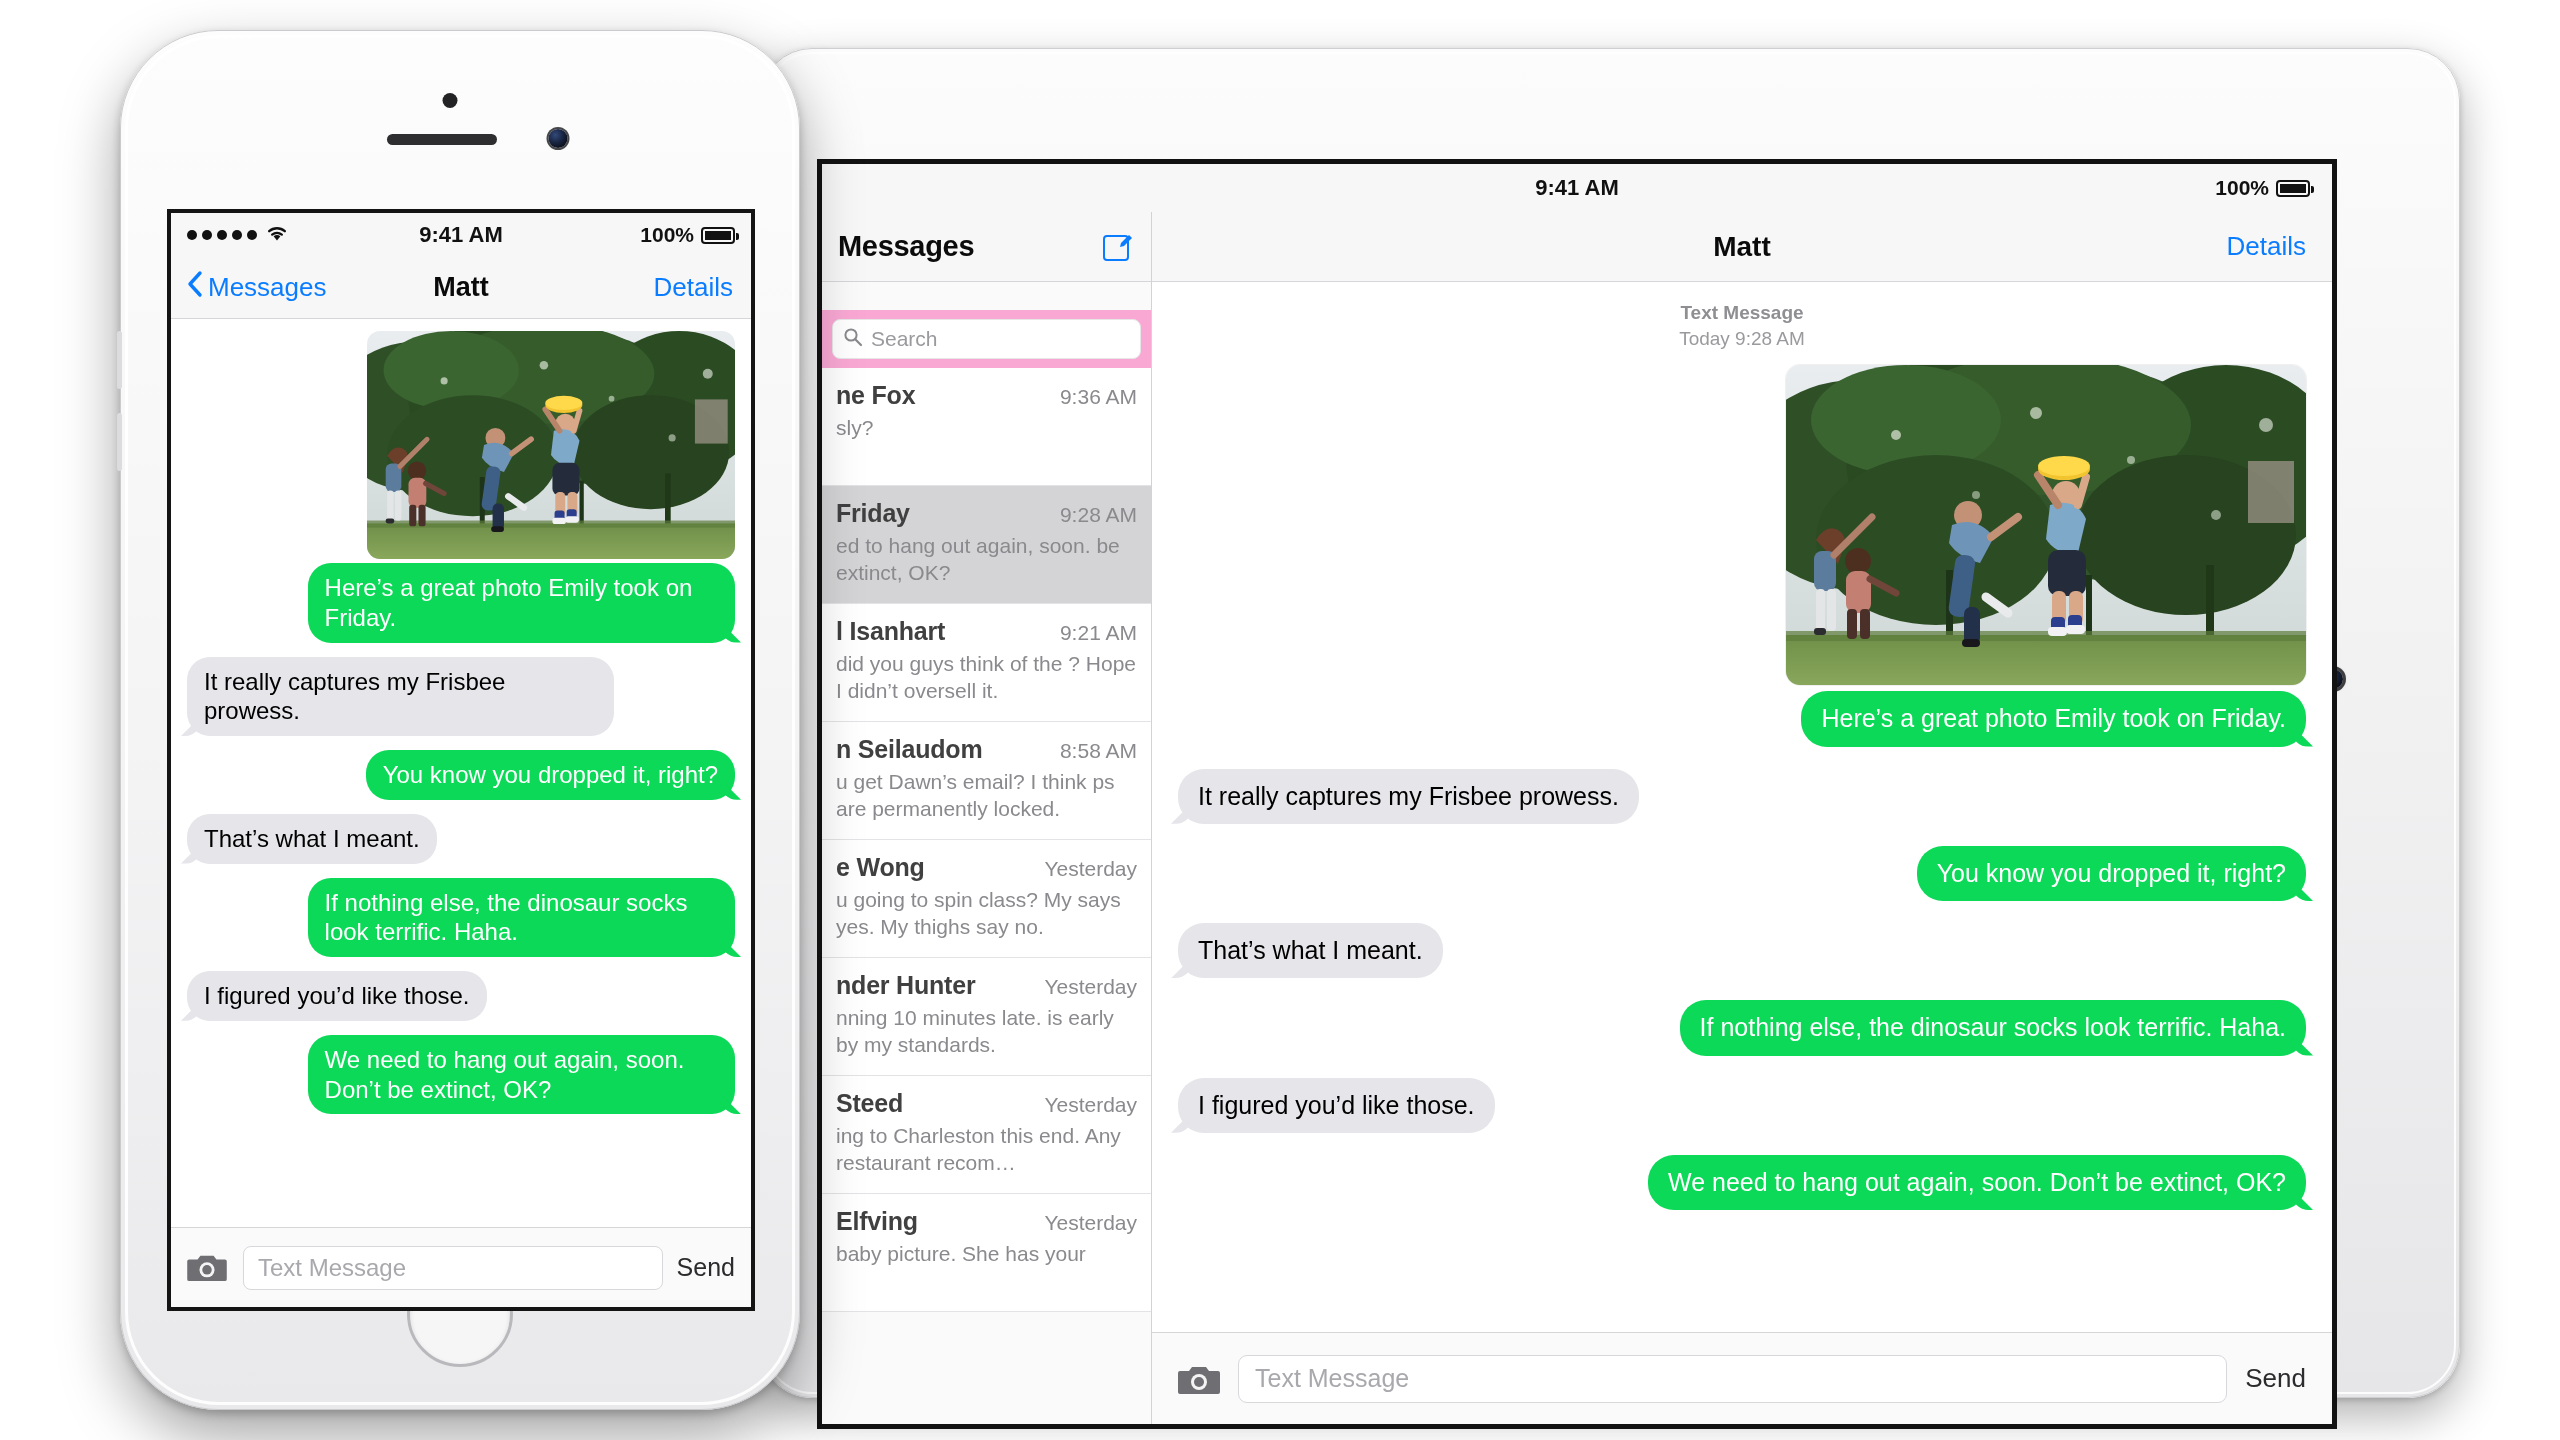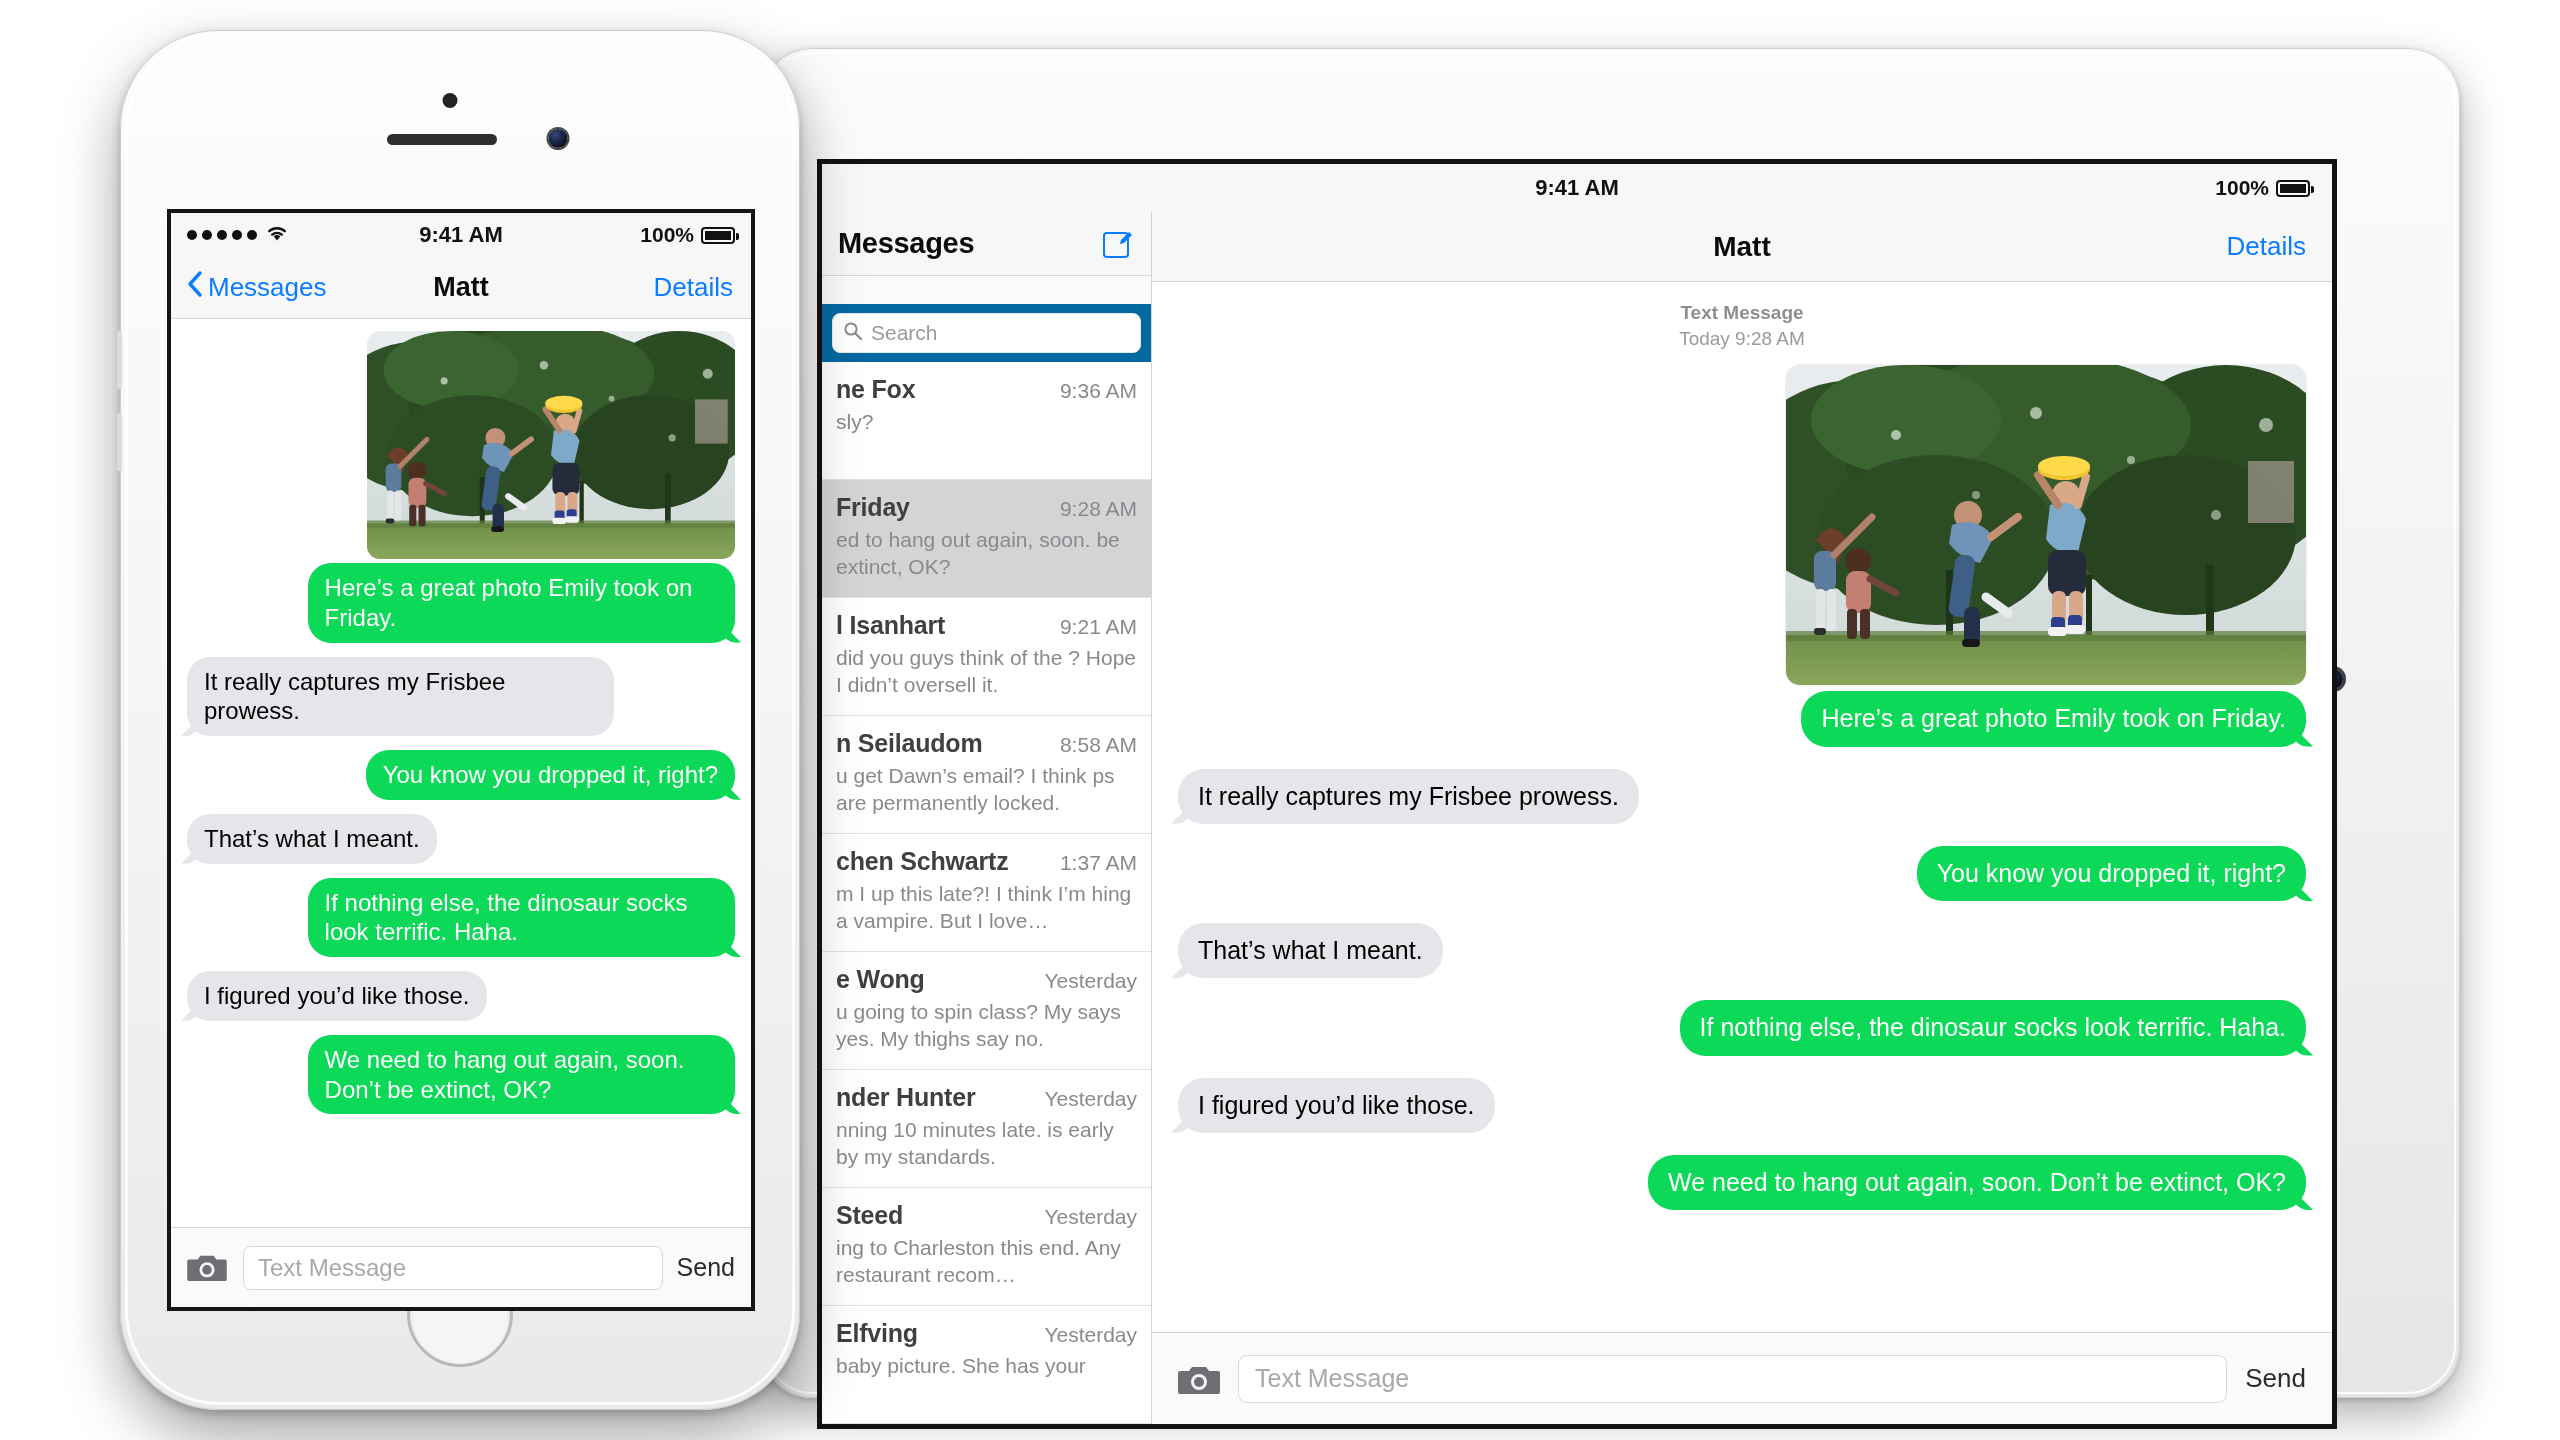--- a/index.html
+++ b/index.html
@@ -67,21 +67,21 @@
     border-right:1px solid #d3d3d5; display:flex; flex-direction:column;
     position:relative;
   }
   .list-nav{
     height:70px; background:#f7f7f7; border-bottom:1px solid #d6d6d8;
     display:flex; align-items:center; justify-content:space-between;
     padding:0 16px;
   }
   .list-nav .title{ font-size:29px; font-weight:bold; color:#0c0c0c; letter-spacing:-.3px;}
   .compose-icon{ width:34px;height:34px; display:block; }
-  .search-wrap{ background:#0369a1; padding:9px 10px;margin-top:28px; }
+  .search-wrap{ background:#f9a8d4; padding:9px 10px;margin-top:28px; }
   .search-field{
     background:#fff; border-radius:8px; height:40px;
     display:flex; align-items:center; padding:0 10px; gap:8px;
     border:1px solid #e6e6e6;
   }
   .search-field .ph{ color:#9a9a9e; font-size:21px; }
   .conv{
     padding:13px 14px 13px 14px; border-bottom:1px solid #e3e3e5;
     background:#fff; min-height:118px;
   }
@@ -301,27 +301,20 @@
           </div>
 
           <div class="conv">
             <div class="conv-top">
               <span class="conv-name">n Seilaudom</span>
               <span class="conv-time">8:58 AM</span>
             </div>
             <div class="conv-snip">u get Dawn’s email? I think ps are permanently locked.</div>
           </div>
 
-          <div class="conv">
-            <div class="conv-top">
-              <span class="conv-name">chen Schwartz</span>
-              <span class="conv-time">1:37 AM</span>
-            </div>
-            <div class="conv-snip">m I up this late?! I think I’m hing a vampire. But I love…</div>
-          </div>
 
           <div class="conv">
             <div class="conv-top">
               <span class="conv-name">e Wong</span>
               <span class="conv-time">Yesterday</span>
             </div>
             <div class="conv-snip">u going to spin class? My says yes. My thighs say no.</div>
           </div>
 
           <div class="conv">

